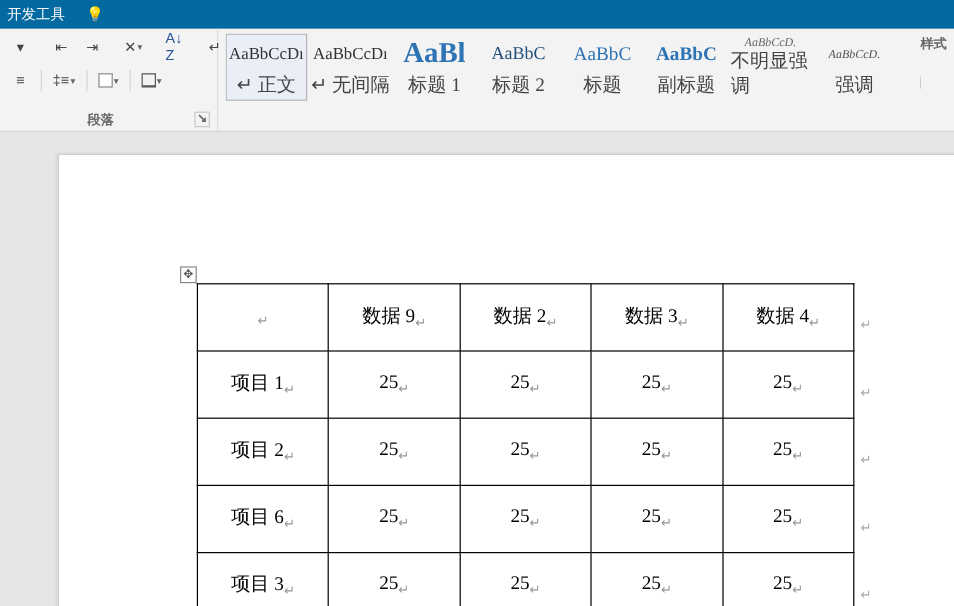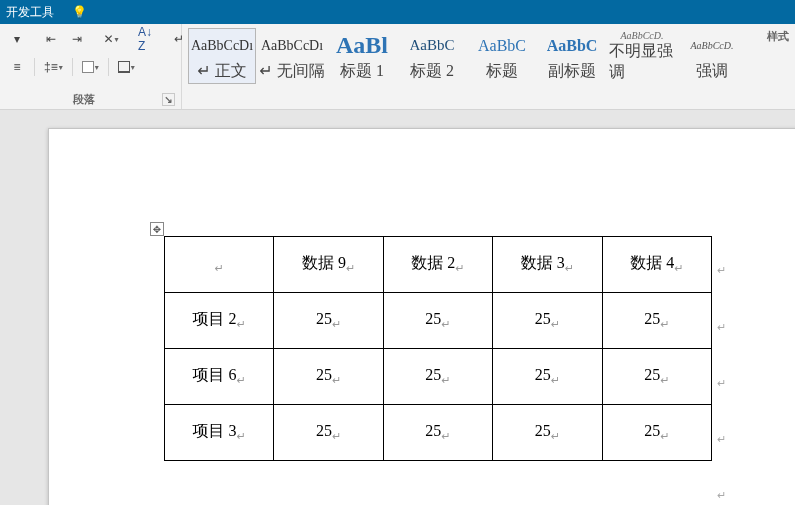--- a/index.html
+++ b/index.html
@@ -299,20 +299,27 @@
           <tr id="hdr-row">
             <td><span class="pmark">↵</span></td>
             <td><span>数据 9</span><span class="pmark">↵</span></td>
             <td><span>数据 2</span><span class="pmark">↵</span></td>
             <td><span>数据 3</span><span class="pmark">↵</span></td>
             <td><span>数据 4</span><span class="pmark">↵</span></td>
           </tr>
       </tbody>
         <tbody id="tbody">
           <tr>
+            <td><span>项目 1</span><span class="pmark">↵</span></td>
+            <td><span>25</span><span class="pmark">↵</span></td>
+            <td><span>25</span><span class="pmark">↵</span></td>
+            <td><span>25</span><span class="pmark">↵</span></td>
+            <td><span>25</span><span class="pmark">↵</span></td>
+          </tr>
+          <tr>
             <td><span>项目 2</span><span class="pmark">↵</span></td>
             <td><span>25</span><span class="pmark">↵</span></td>
             <td><span>25</span><span class="pmark">↵</span></td>
             <td><span>25</span><span class="pmark">↵</span></td>
             <td><span>25</span><span class="pmark">↵</span></td>
           </tr>
           <tr>
             <td><span>项目 6</span><span class="pmark">↵</span></td>
             <td><span>25</span><span class="pmark">↵</span></td>
             <td><span>25</span><span class="pmark">↵</span></td>

